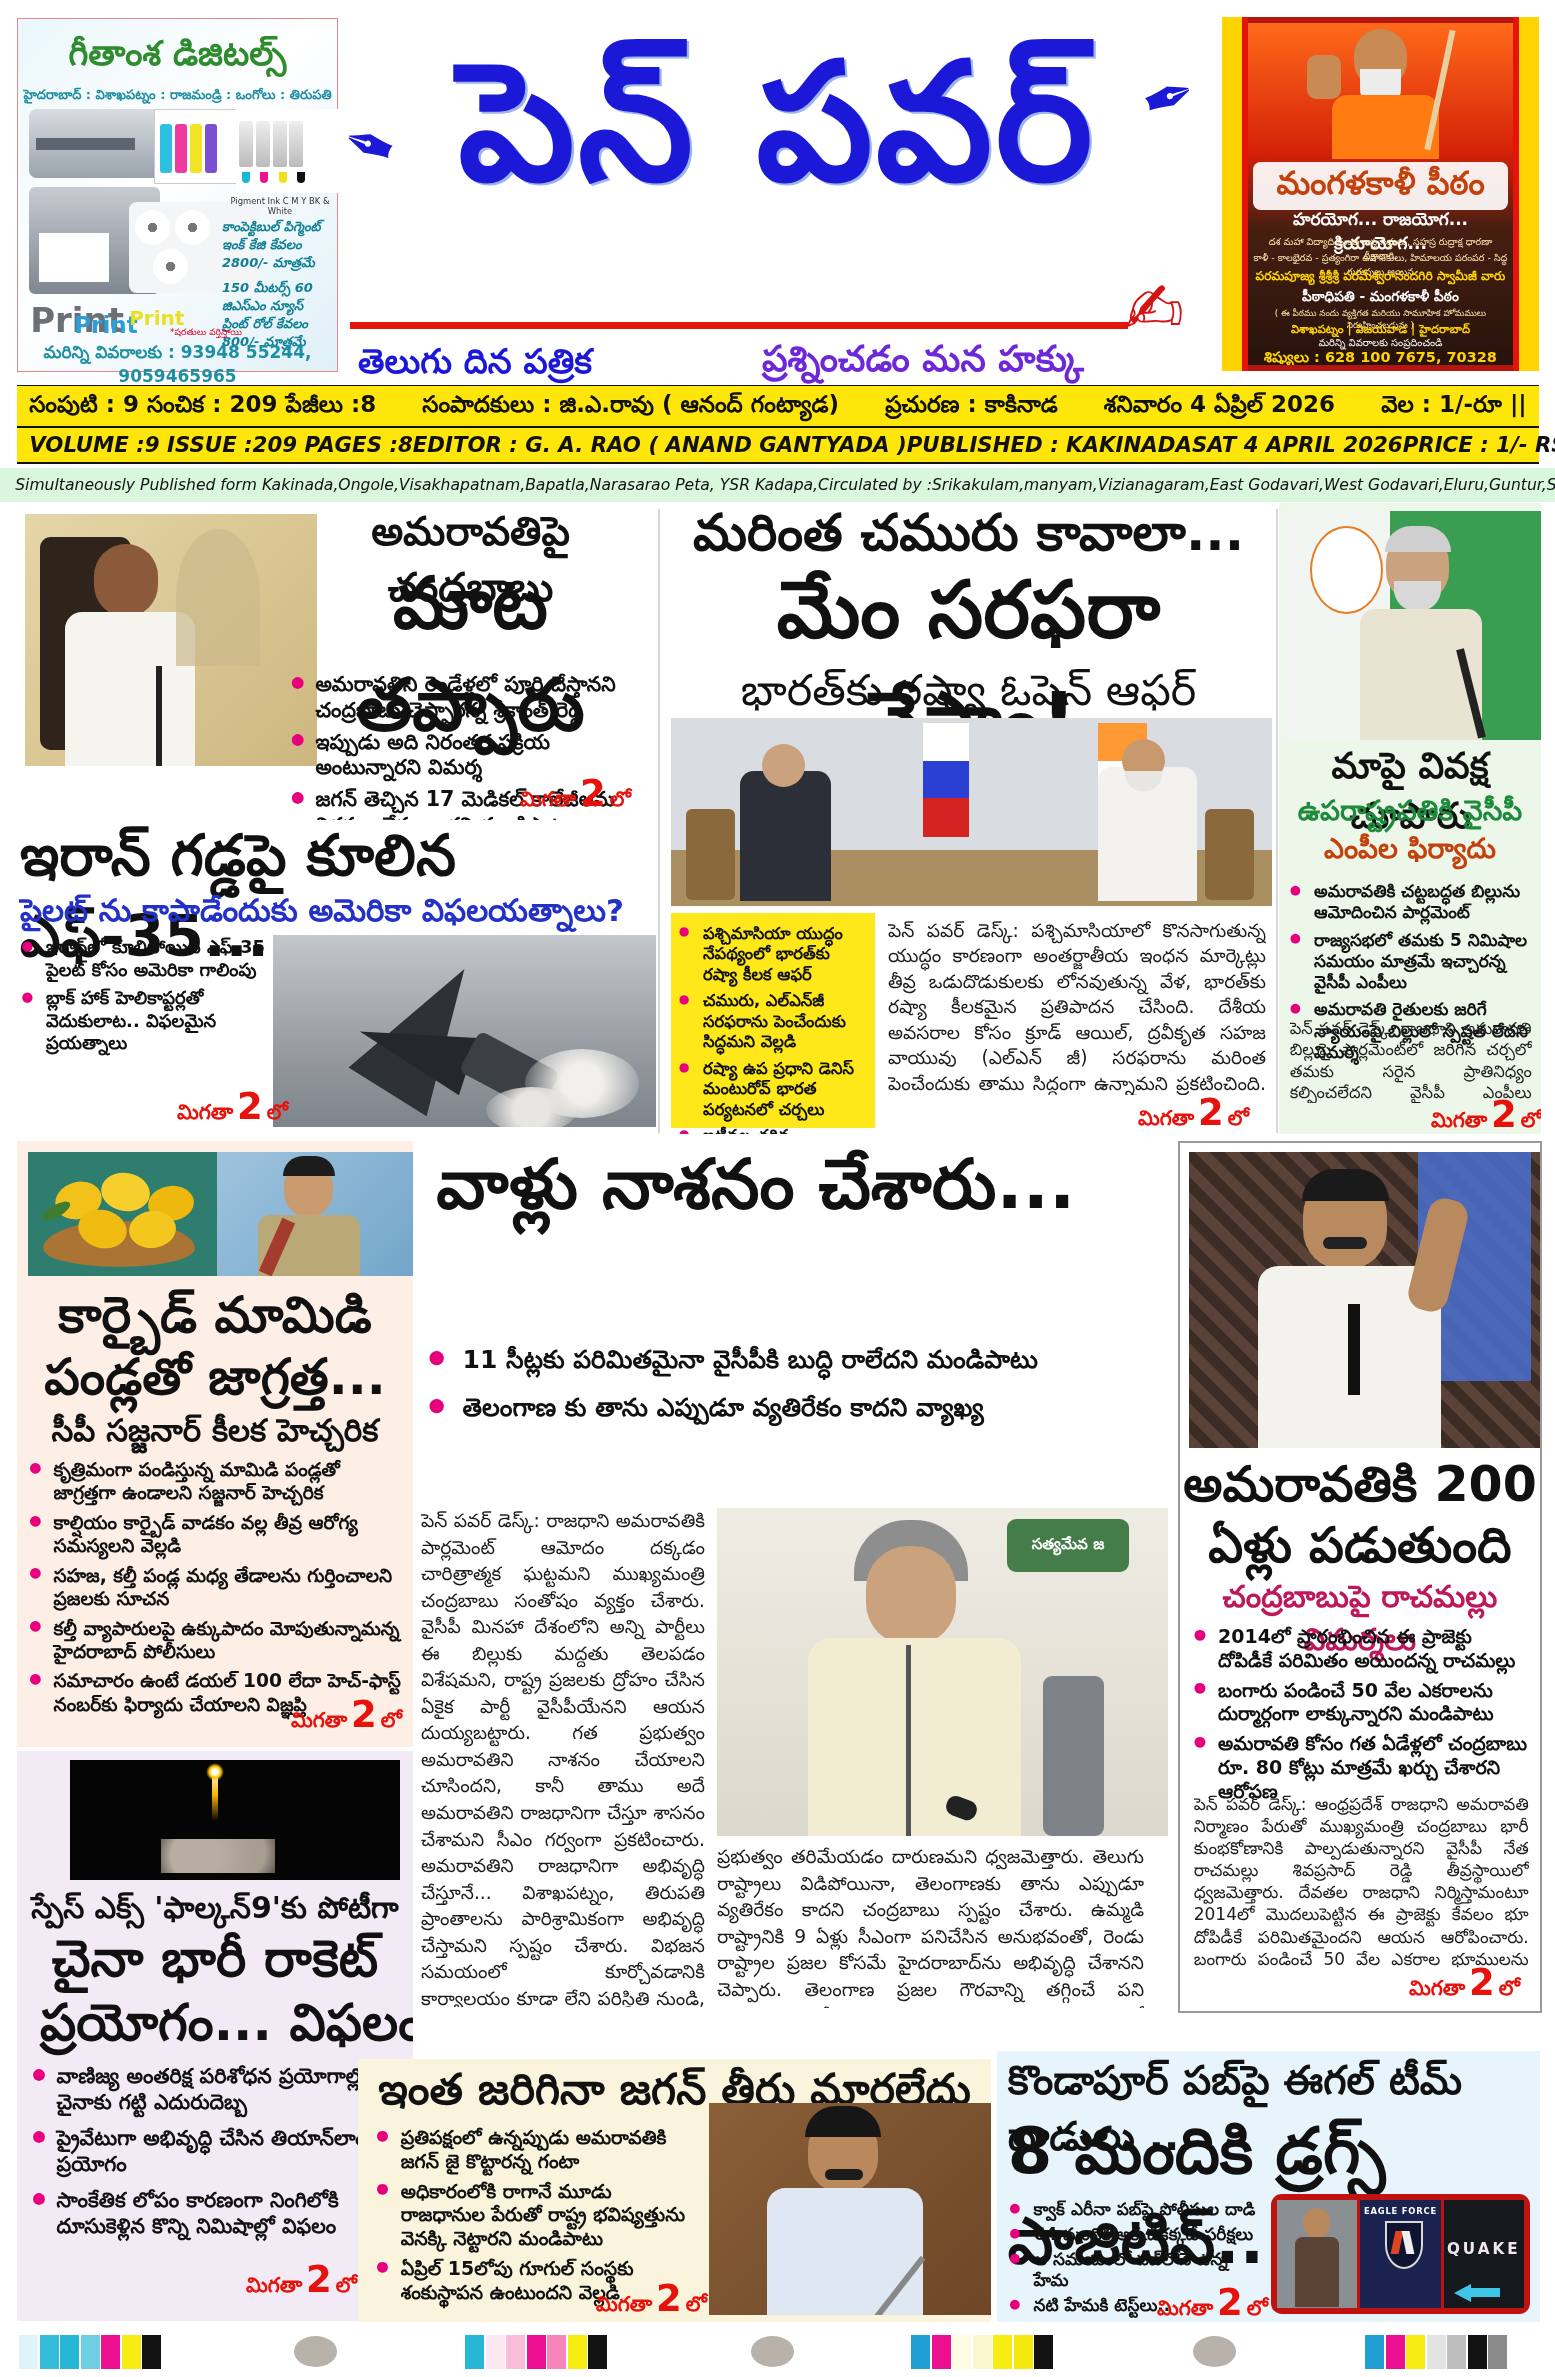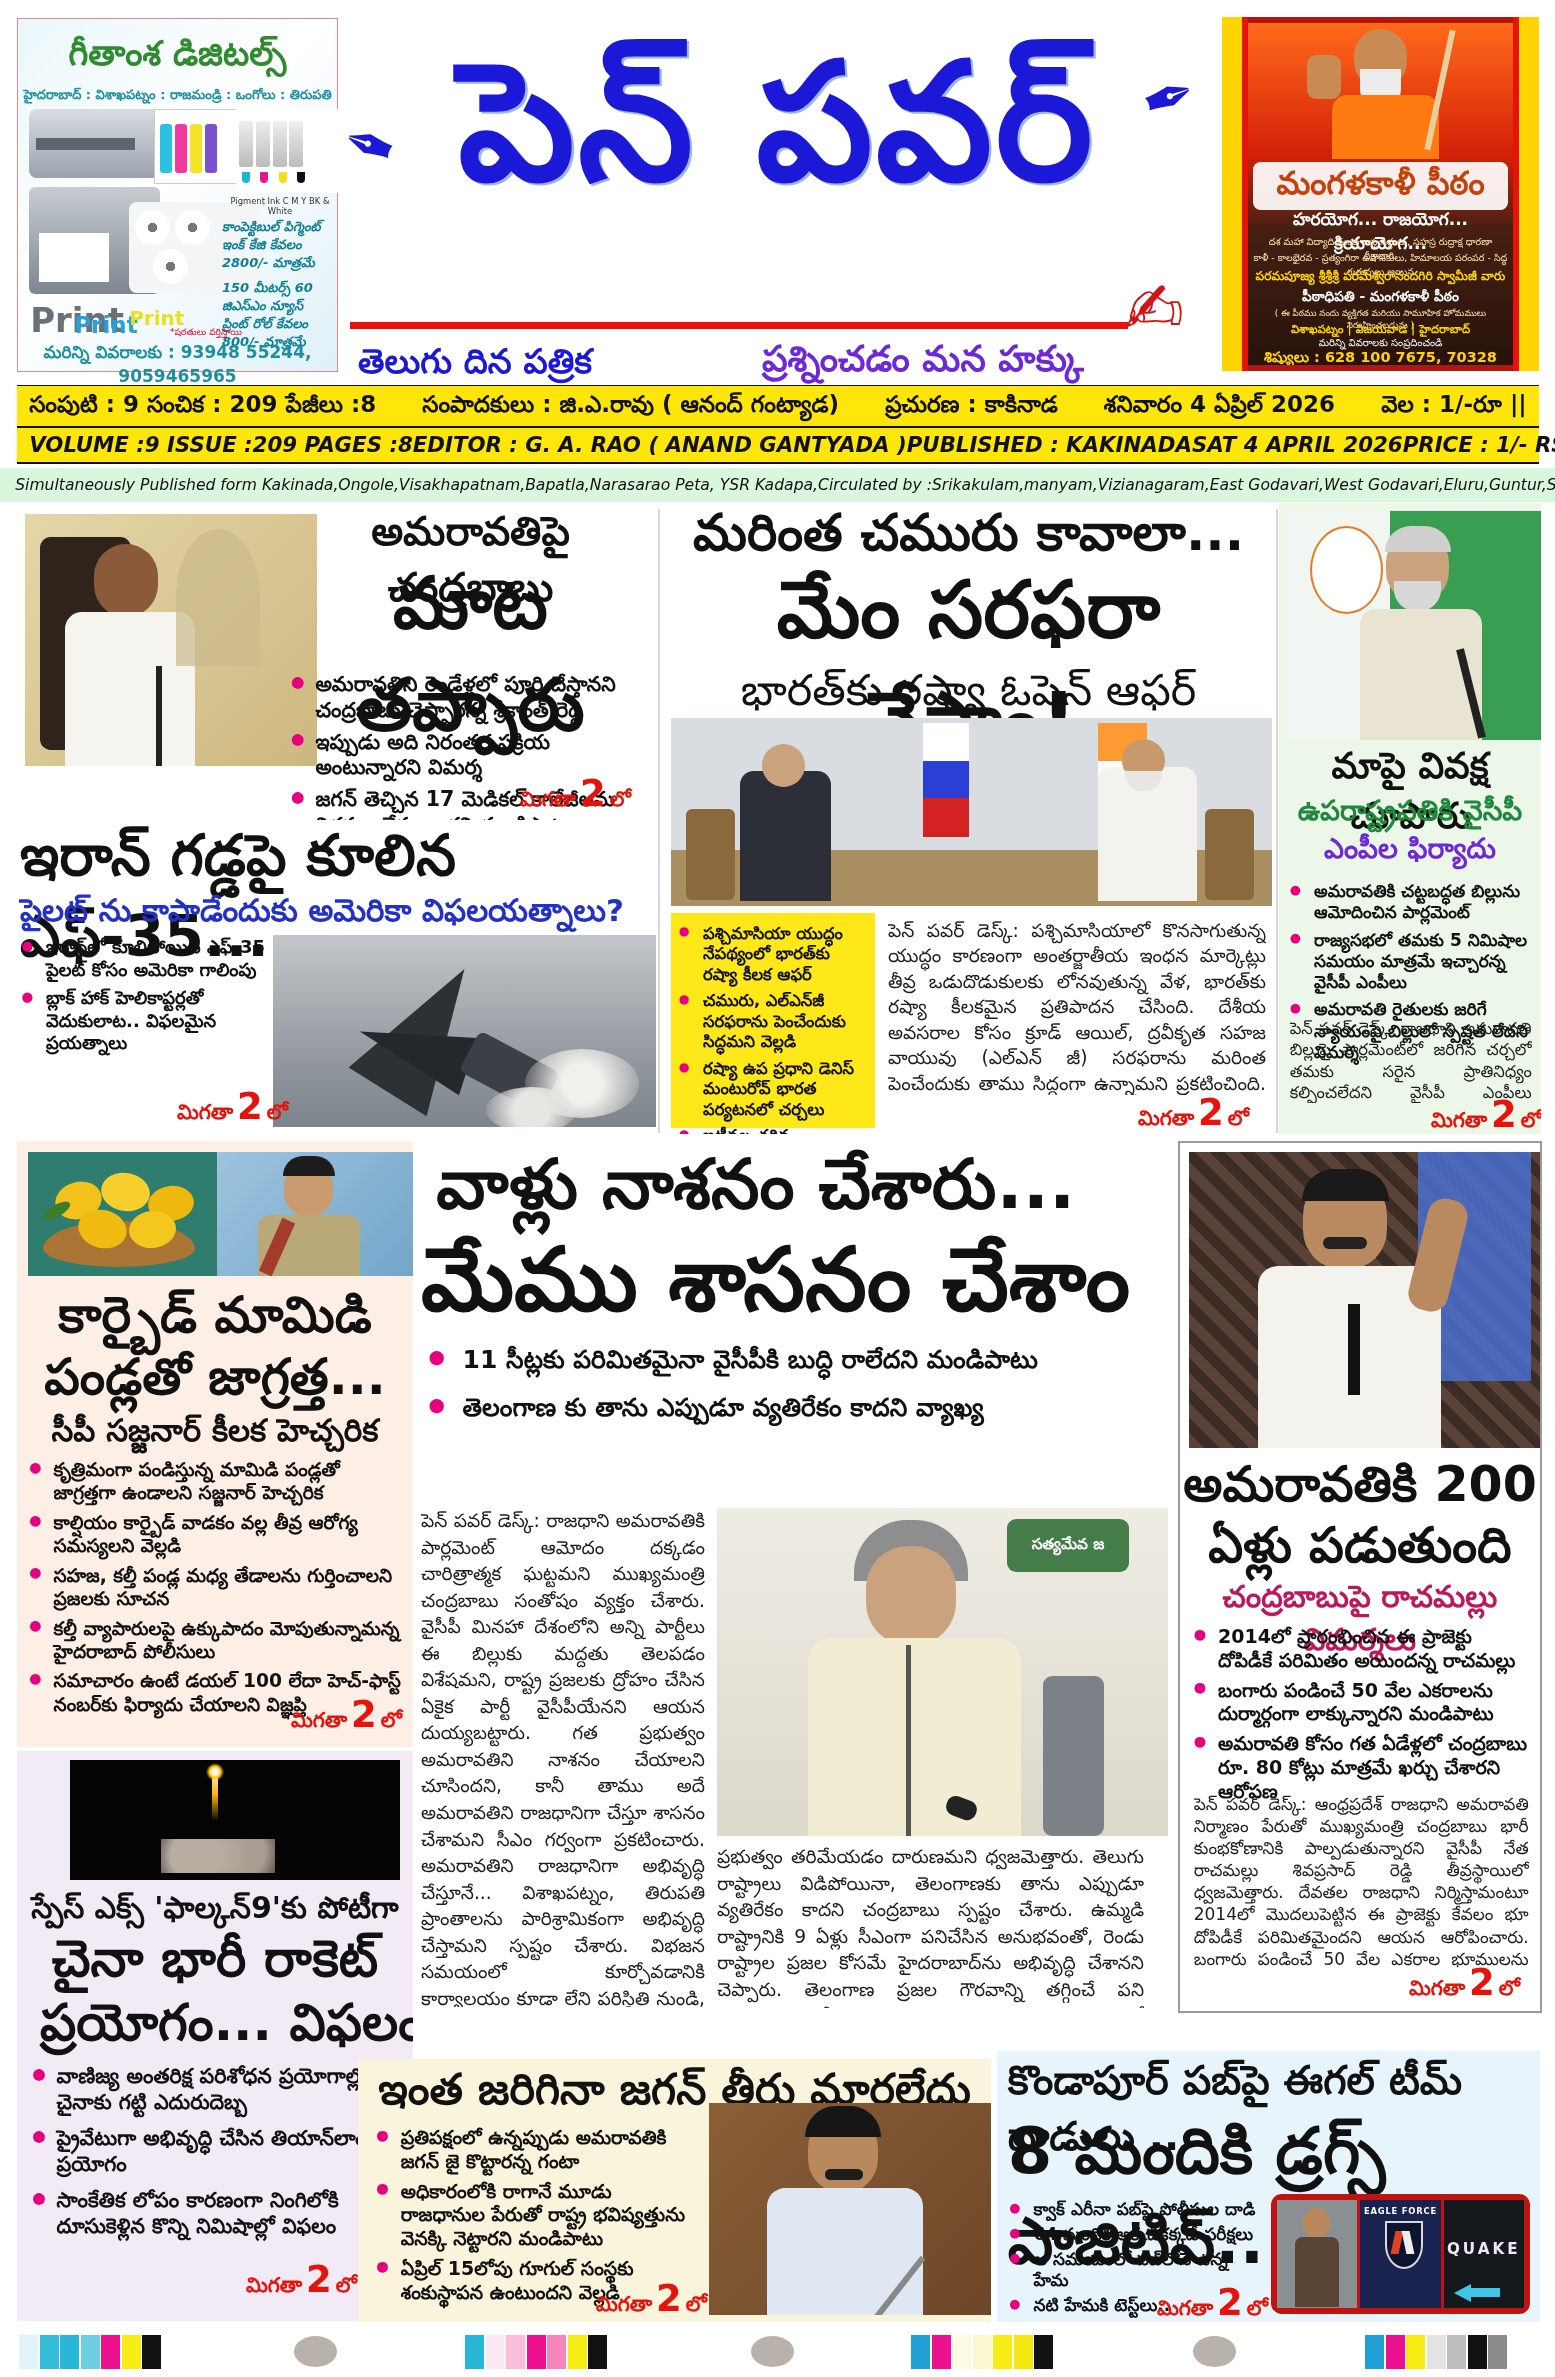--- a/index.html
+++ b/index.html
@@ -208,21 +208,21 @@
     <div class="ph" style="left:7.6px;top:7.6px;width:247px;height:229px;background:linear-gradient(90deg,#f2f6f2 0 36%,#3a9e52 36% 100%);">
       <div class="abs" style="left:23px;top:15.2px;width:69px;height:84px;border:2.3px solid #e87c22;border-radius:50%;background:#fff;"></div>
       <div class="abs" style="left:99px;top:20px;width:63px;height:72px;background:#caa27e;border-radius:32px;"></div>
       <div class="abs" style="left:98px;top:15.2px;width:66px;height:26px;background:#cfcfcf;border-radius:30.5px 30.5px 0 0;"></div>
       <div class="abs" style="left:107px;top:70px;width:47px;height:30.5px;background:#d8d8d8;border-radius:0 0 21.3px 21.3px;"></div>
       <div class="abs" style="left:73px;top:98px;width:122px;height:131px;background:#e9e4d2;border-radius:15.2px 15.2px 0 0;"></div>
       <div class="abs" style="left:180px;top:137px;width:7.6px;height:91px;background:#222;transform:rotate(-14deg);"></div>
     </div>
     <div class="b ctr" style="position:absolute;left:0;top:242px;width:100%;font-size:36px;">మాపై వివక్ష చూపారు</div>
     <div class="b ctr" style="position:absolute;left:0;top:291px;width:100%;font-size:28px;color:#1d8a3c;">ఉపరాష్ట్రపతికి వైసీపీ</div>
-    <div class="b ctr" style="position:absolute;left:0;top:329px;width:100%;font-size:28px;color:#6d28d9;">ఎంపీల ఫిర్యాదు</div>
+    <div class="b ctr" style="position:absolute;left:0;top:329px;width:100%;font-size:28px;color:#c2410c;">ఎంపీల ఫిర్యాదు</div>
     <ul class="blt" style="position:absolute;left:10.7px;top:378px;width:242px;font-size:17px;">
       <li><span>అమరావతికి చట్టబద్ధత బిల్లును ఆమోదించిన పార్లమెంట్</span></li>
       <li><span>రాజ్యసభలో తమకు 5 నిమిషాల సమయం మాత్రమే ఇచ్చారన్న వైసీపీ ఎంపీలు</span></li>
       <li><span>అమరావతి రైతులకు జరిగే న్యాయంపై బిల్లులో స్పష్టత లేదని విమర్శ</span></li>
     </ul>
     <div class="body-txt" style="position:absolute;left:10.7px;top:515px;width:242px;height:85px;font-size:16.4px;line-height:1.3;overflow:hidden;">పెన్ పవర్ డెస్క్: రాజధాని అమరావతి బిల్లుపై పార్లమెంట్‌లో జరిగిన చర్చలో తమకు సరైన ప్రాతినిధ్యం కల్పించలేదని వైసీపీ ఎంపీలు ఆరోపించారు. రాజ్యసభలో తమ పార్టీకి ఏడుగురు ఎంపీలు ఉన్నప్పటికీ, కేవలం 5 నిమిషాలు మాత్రమే సమయం</div>
     <div class="cont" style="position:absolute;left:152px;top:595px;">
       <span>మిగతా</span>
         <span class="pg">2</span>
         <span>లో</span>
@@ -278,21 +278,20 @@
     </ul>
     <div class="cont" style="position:absolute;left:229px;top:512px;">
       <span>మిగతా</span>
         <span class="pg">2</span>
         <span>లో</span>
     </div>
   </div>
 
   <div class="abs" style="left:421px;top:1144px;width:747px;height:869px;overflow:hidden;">
     <div class="b" style="position:absolute;left:15.2px;top:0;width:732px;font-size:69px;">వాళ్లు నాశనం చేశారు...</div>
-    <div class="b" style="position:absolute;left:0;top:84px;width:747px;font-size:88px;">మేము శాసనం చేశాం</div>
     <ul class="blt" style="position:absolute;left:7.6px;top:200px;width:732px;font-size:25px;">
       <li style="margin-bottom:17px;padding-left:34px;"><span>11 సీట్లకు పరిమితమైనా వైసీపీకి బుద్ధి రాలేదని మండిపాటు</span></li>
       <li style="padding-left:34px;"><span>తెలంగాణ కు తాను ఎప్పుడూ వ్యతిరేకం కాదని వ్యాఖ్య</span></li>
     </ul>
     <div class="body-txt" style="position:absolute;left:0;top:364px;width:284px;height:499px;font-size:18.7px;line-height:1.42;overflow:hidden;">పెన్ పవర్ డెస్క్: రాజధాని అమరావతికి పార్లమెంట్ ఆమోదం దక్కడం చారిత్రాత్మక ఘట్టమని ముఖ్యమంత్రి చంద్రబాబు సంతోషం వ్యక్తం చేశారు. వైసీపీ మినహా దేశంలోని అన్ని పార్టీలు ఈ బిల్లుకు మద్దతు తెలపడం విశేషమని, రాష్ట్ర ప్రజలకు ద్రోహం చేసిన ఏకైక పార్టీ వైసీపీయేనని ఆయన దుయ్యబట్టారు. గత ప్రభుత్వం అమరావతిని నాశనం చేయాలని చూసిందని, కానీ తాము అదే అమరావతిని రాజధానిగా చేస్తూ శాసనం చేశామని సీఎం గర్వంగా ప్రకటించారు. అమరావతిని రాజధానిగా అభివృద్ధి చేస్తూనే... విశాఖపట్నం, తిరుపతి ప్రాంతాలను పారిశ్రామికంగా అభివృద్ధి చేస్తామని స్పష్టం చేశారు. విభజన సమయంలో కూర్చోవడానికి కార్యాలయం కూడా లేని పరిస్థితి నుండి, నేడు ఒక సుస్థిర రాజధానిని నిర్మించుకోగలిగామని గుర్తుచేసుకున్నారు. 11 సీట్లకు పరిమితమైనా వైసీపీకి ఇంకా బుద్ధి రాలేదని చంద్రబాబు మండిపడ్డారు. రాజధానిని నిర్ణయించే అధికారం పార్లమెంటుకు లేదనడం వారి అజ్ఞానానికి నిదర్శనమన్నారు. హైదరాబాద్ అభివృద్ధి సమయంలోనూ ఇలాగే విమర్శలు వచ్చాయని, కానీ నేడు అది హైదరాబాద్‌కే తలమానికంగా మారిందని ఉదాహరణగా చెప్పారు. సింగపూర్ వంటి సంస్థలపై అవినీతి ఆరోపణలు చేసి రాష్ట్రం నుంచి గత వైసీపీ</div>
     <div class="ph" style="left:296px;top:364px;width:427px;height:328px;background:linear-gradient(180deg,#efece4,#ddd8cc);">
       <div class="abs" style="left:290px;top:10.7px;width:122px;height:53px;background:#447d4a;border-radius:9.1px;display:flex;align-items:center;justify-content:center;">
         <span style="color:#fff;font-size:15.2px;font-weight:bold;">సత్యమేవ జ</span>
       </div>
       <div class="abs" style="left:137px;top:12.2px;width:114px;height:61px;background:#8e8e8e;border-radius:53px 53px 0 0;"></div>

